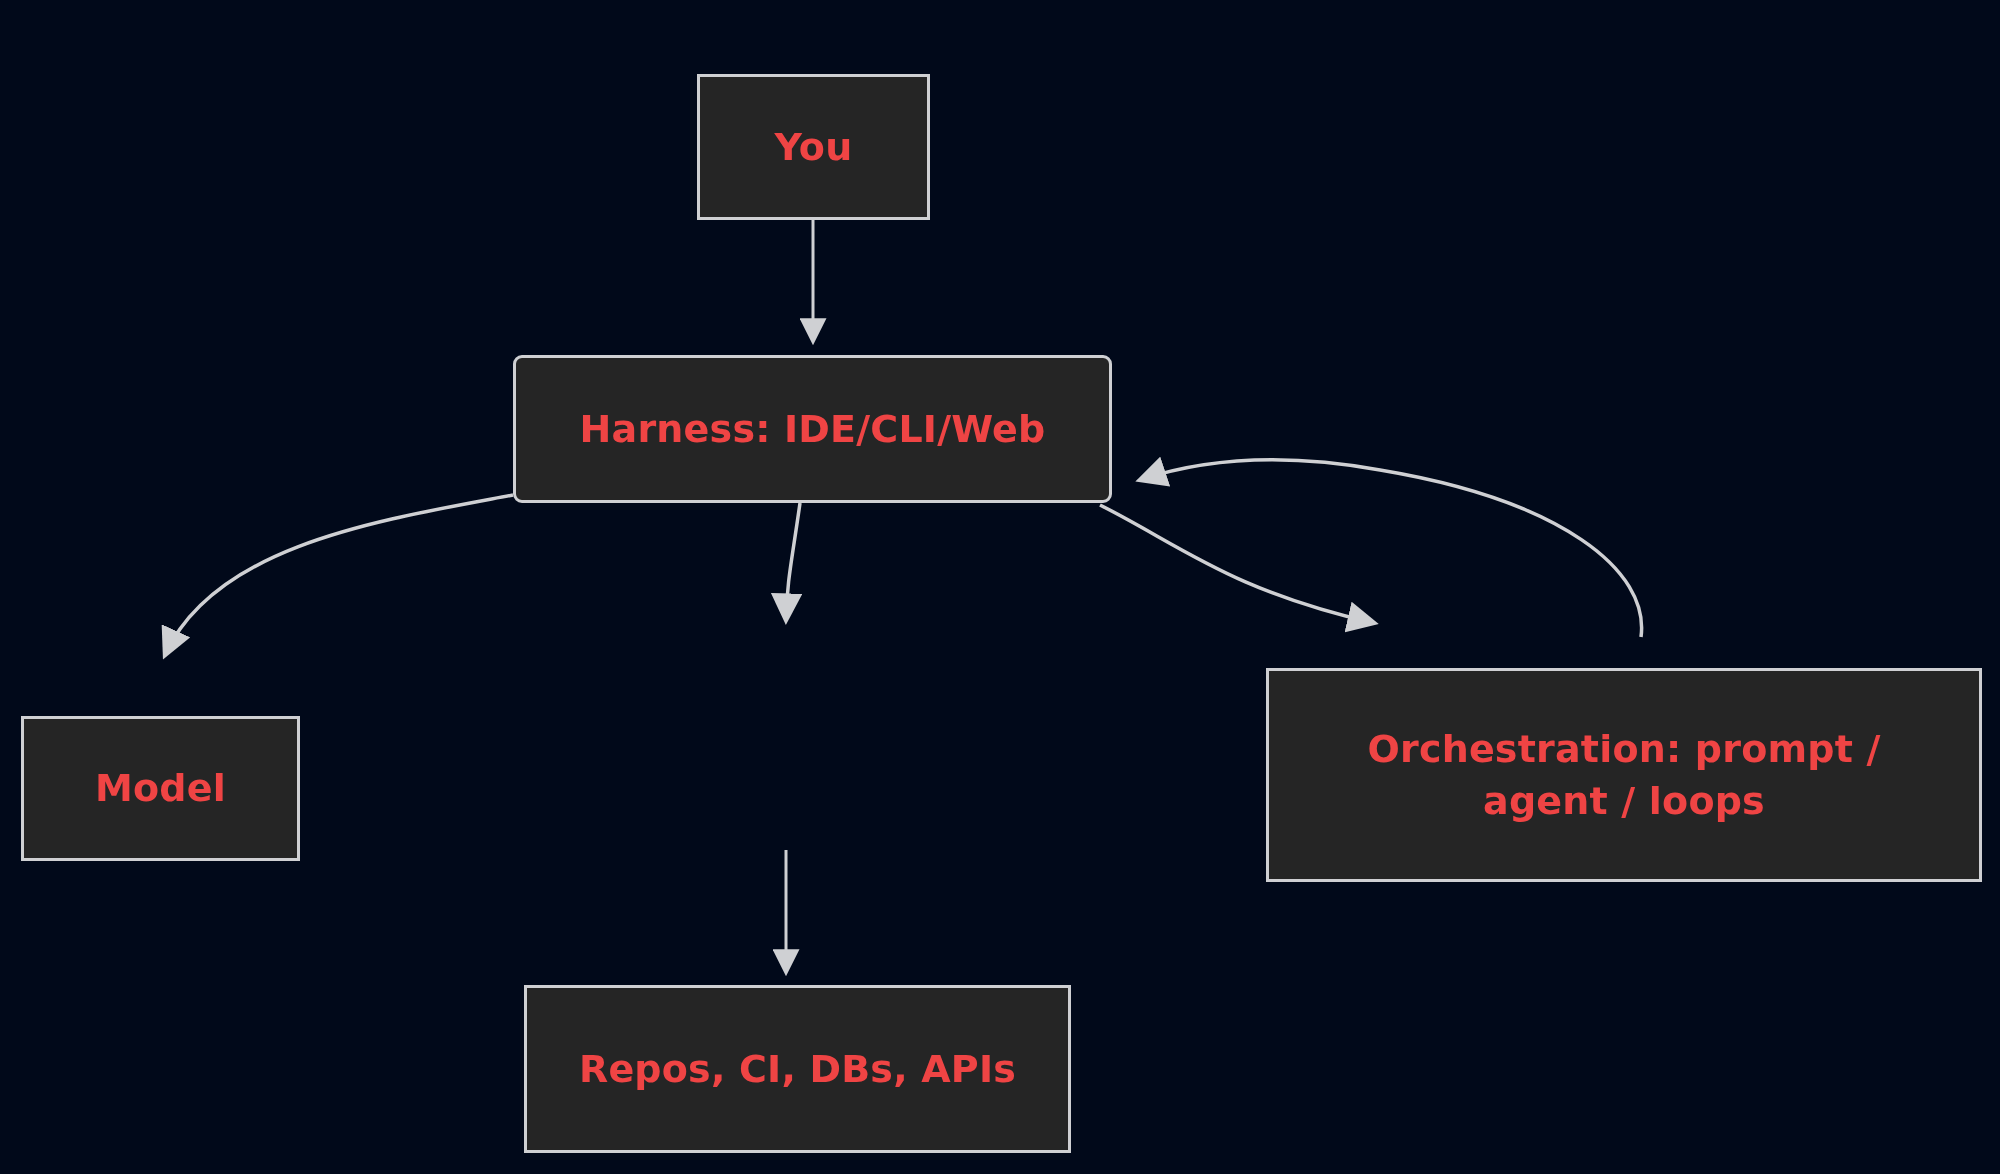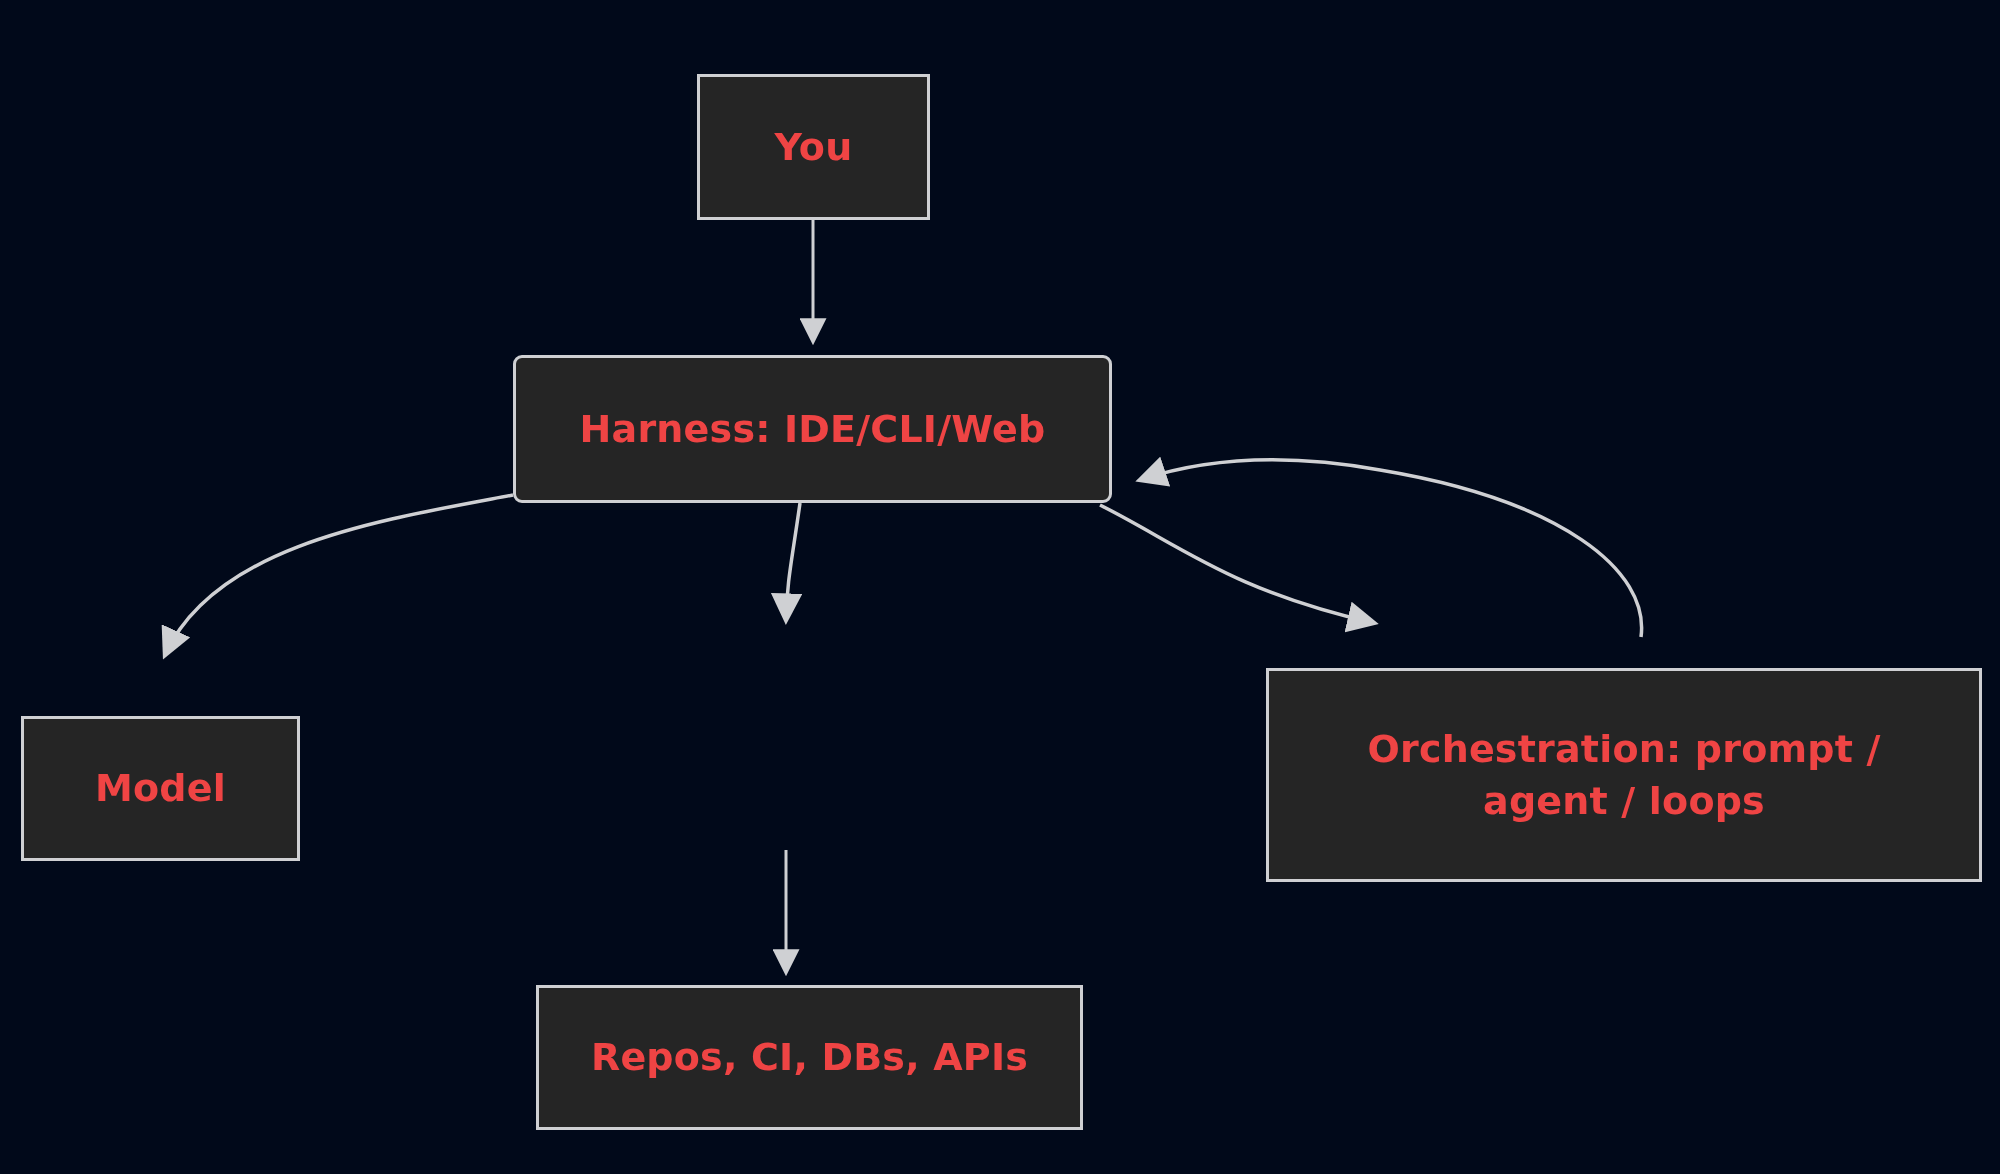--- a/index.html
+++ b/index.html
@@ -83,17 +83,17 @@
   <div class="node" style="left:21px; top:668px; width:279px; height:145px;margin-top:48px;">
     <span class="node-label">Model</span>
   </div>
 
 
   <div class="node" style="left:1266px; top:668px; width:716px; height:214px;">
     <span class="node-label">Orchestration: prompt /
 agent / loops</span>
   </div>
 
-  <div class="node" style="left:536px; top:985px; width:547px; height:145px;">
+  <div class="node" style="left:524px; top:985px; width:547px; height:168px;">
     <span class="node-label">Repos, CI, DBs, APIs</span>
   </div>
 
 </div>
 
 </body></html>

